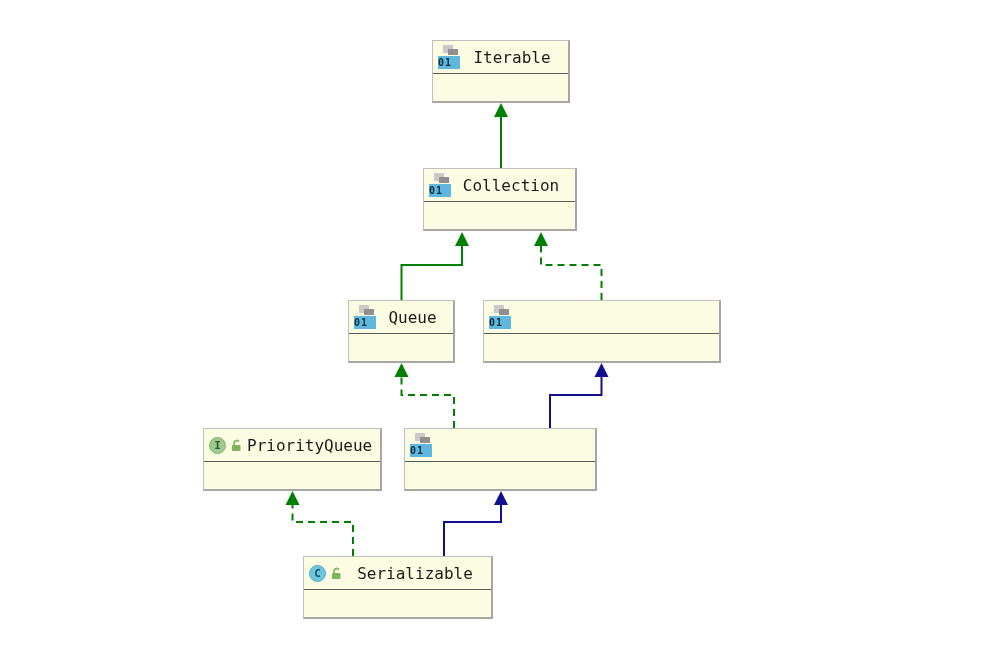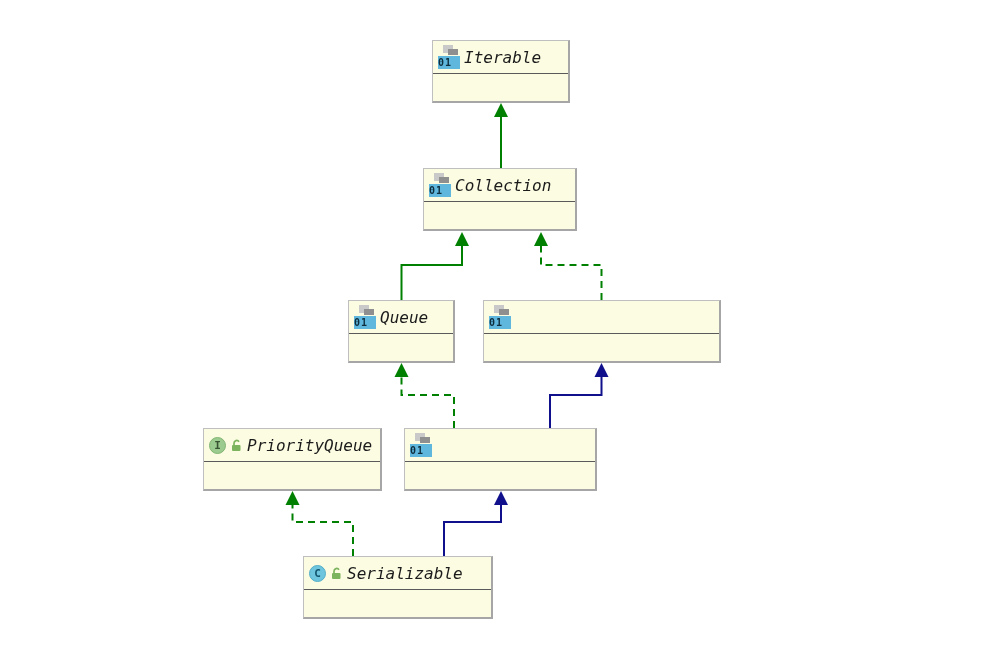--- a/index.html
+++ b/index.html
@@ -17,21 +17,21 @@
   .node {
     position:absolute; box-sizing:border-box; height:63px;
     background:#fcfce2;
     border:1px solid #bfbfbf; border-right:2px solid #a6a6a6; border-bottom:2px solid #a6a6a6;
   }
   .title {
     box-sizing:border-box; height:33px; display:flex; align-items:center;
     padding:0 8px 0 5px; border-bottom:1px solid #5a5a5a;
     font-size:16px; color:#1b1b1b; white-space:nowrap;
   }
-  .title .label { flex:1; text-align:left;font-style:italic; }
+  .title .label { flex:1; text-align:center; }
   .body { height:27px; }
 
   
   .icon01 { display:flex; flex-direction:column; width:23px; margin-right:3px; }
   .pages { position:relative; width:15px; height:10px; margin-left:5px; }
   .pages::before { content:""; position:absolute; left:0; top:0; width:10px; height:8px; background:#c9c9c9; }
   .pages::after  { content:""; position:absolute; left:5px; top:4px; width:10px; height:6px; background:#8f8f8f; }
   .badge {
     display:block; width:22px; height:13px; margin-top:1px;
     background:#5fb7dd; color:#0e2e3e; font-size:10px; font-weight:bold;

